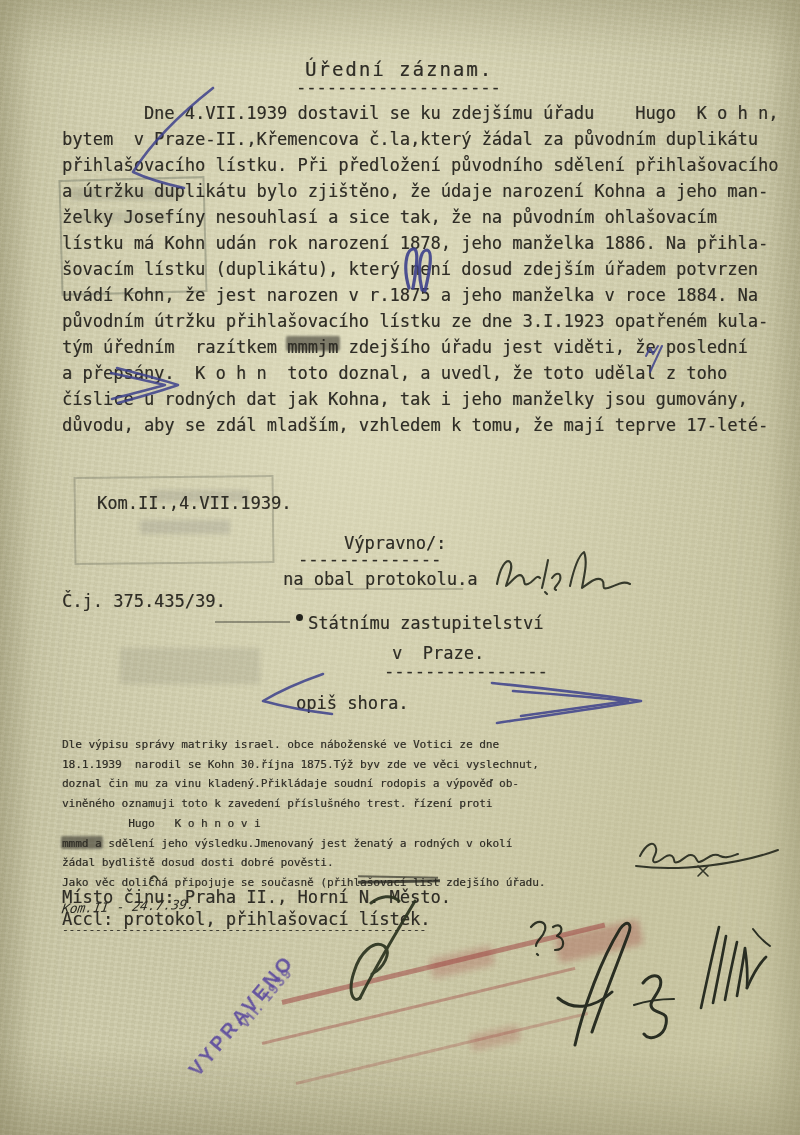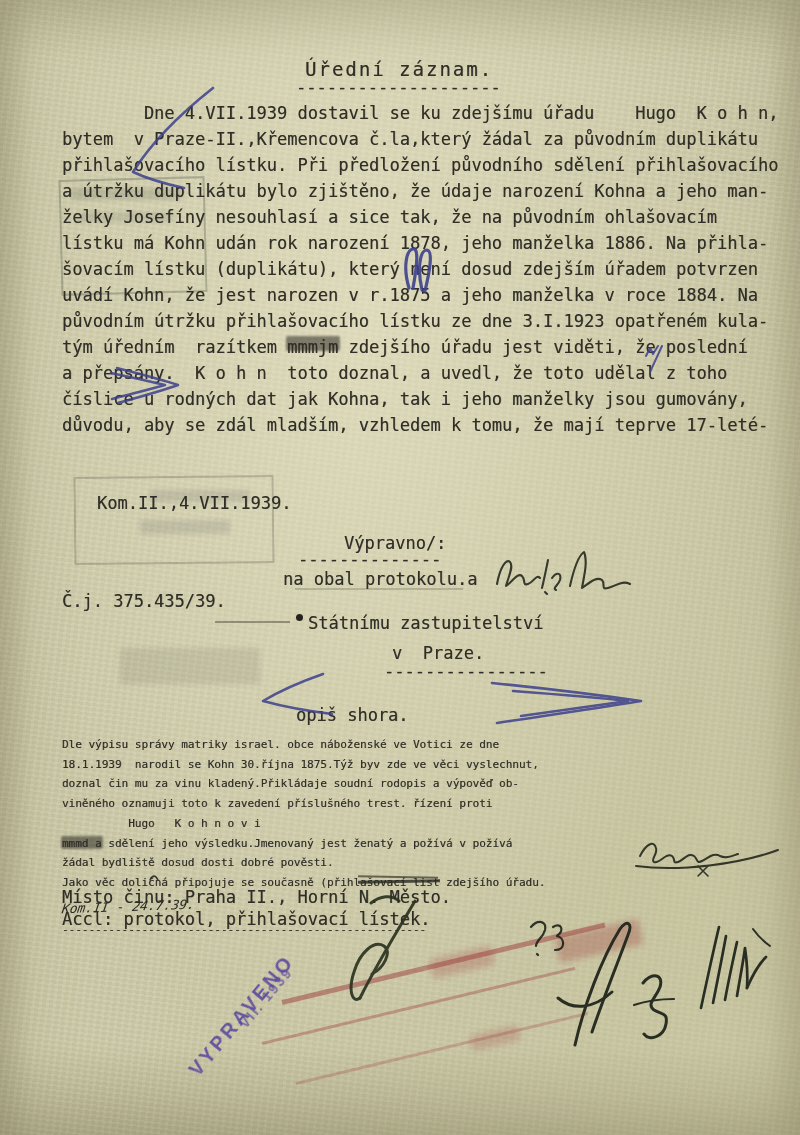--- a/index.html
+++ b/index.html
@@ -90,30 +90,30 @@
   <div class="abs type sz17" style="left:283px;top:566px;">na obal protokolu.a</div>
   <div class="abs thin-rule" style="left:295px;top:588px;width:168px;height:1.5px;opacity:0.5;"></div>
   <div class="abs type sz17" style="left:62px;top:588px;">Č.j. 375.435/39.</div>
 
   <div class="abs thin-rule" style="left:215px;top:621px;width:75px;height:2px;"></div>
   <div class="abs dot" style="left:296px;top:614px;width:7px;height:7px;"></div>
   <div class="abs type sz17" style="left:308px;top:610px;text-align:center;">Státnímu zastupitelství</div>
   <div class="abs type sz17" style="left:392px;top:640px;">v  Praze.</div>
   <div class="abs type sz17 dashes" style="left:384px;top:658px;">----------------</div>
 
-  <div class="abs type sz17" style="left:296px;top:690px;margin-top:12px;">opiš shora.</div>
+  <div class="abs type sz17" style="left:296px;top:690px;">opiš shora.</div>
 
   <div class="abs" style="left:62px;top:735px;">
 
   <div class="type sz16">Dle výpisu správy matriky israel. obce náboženské ve Votici ze dne</div>
       <div class="type sz16">18.1.1939  narodil se Kohn 30.října 1875.Týž byv zde ve věci vyslechnut,</div>
       <div class="type sz16">doznal čin mu za vinu kladený.Přikládaje soudní rodopis a výpověď ob-</div>
       <div class="type sz16">viněného oznamuji toto k zavedení příslušného trest. řízení proti</div>
       <div class="type sz16">          Hugo   K o h n o v i</div>
-      <div class="type sz16">mmmd a sdělení jeho výsledku.Jmenovaný jest ženatý a požívá v požívá</div>
+      <div class="type sz16">mmmd a sdělení jeho výsledku.Jmenovaný jest ženatý a rodných v okolí</div>
       <div class="type sz16">žádal bydliště dosud dosti dobré pověsti.</div>
       <div class="type sz16">Jako věc doličná připojuje se současně (přihlašovací list zdejšího úřadu.</div>
     </div>
 
   <div class="abs ink-smudge" style="left:61px;top:836px;width:42px;height:13px;"></div>
   <div class="abs strike" style="left:358px;top:880px;width:82px;height:2.5px;transform:rotate(-1.2deg);"></div>
   <div class="abs strike" style="left:358px;top:876px;width:80px;height:2px;transform:rotate(1deg);opacity:0.8;"></div>
 
   <div class="abs type sz17" style="left:62px;top:884px;">Místo činu: Praha II., Horní N. Město.</div>
   <div class="abs hand-date" style="left:62px;top:899px;">Kom.II - 24.7.39.</div>

